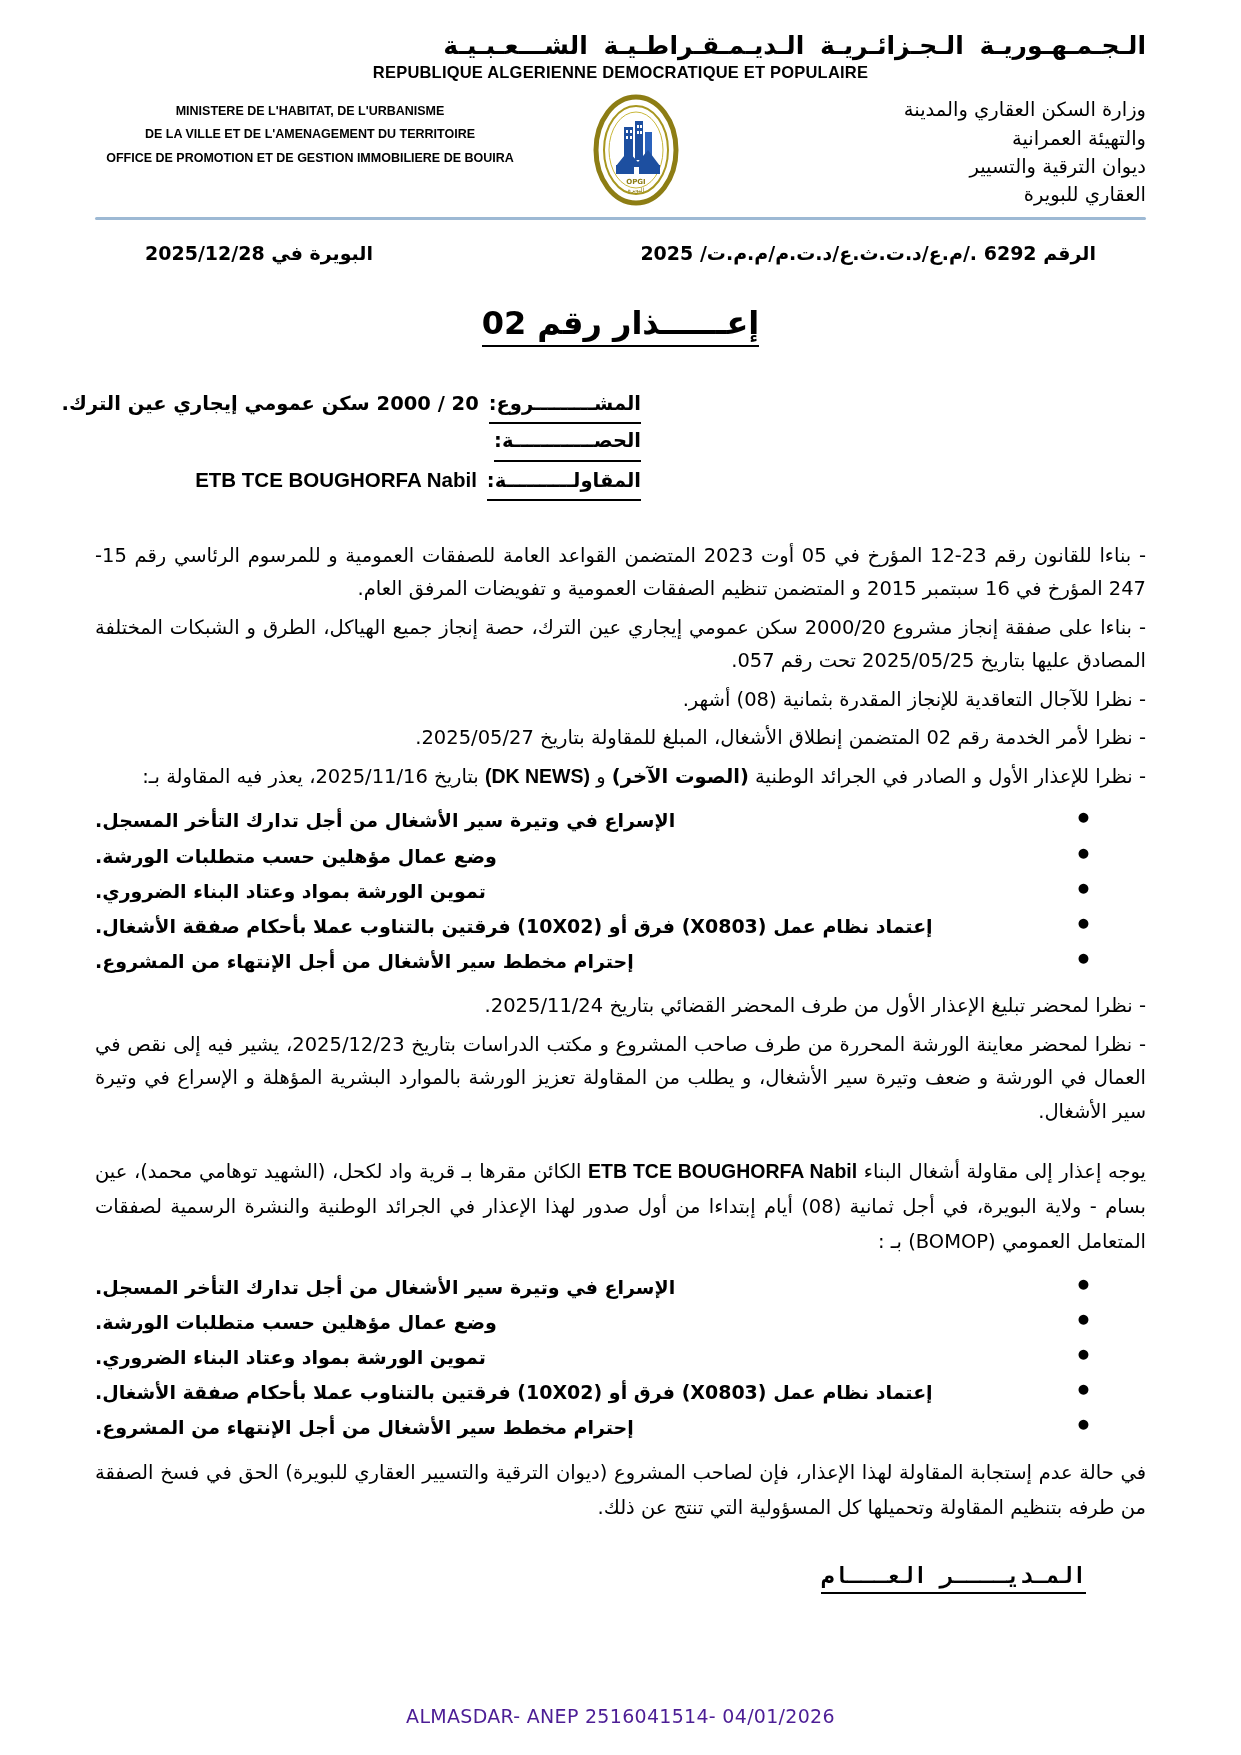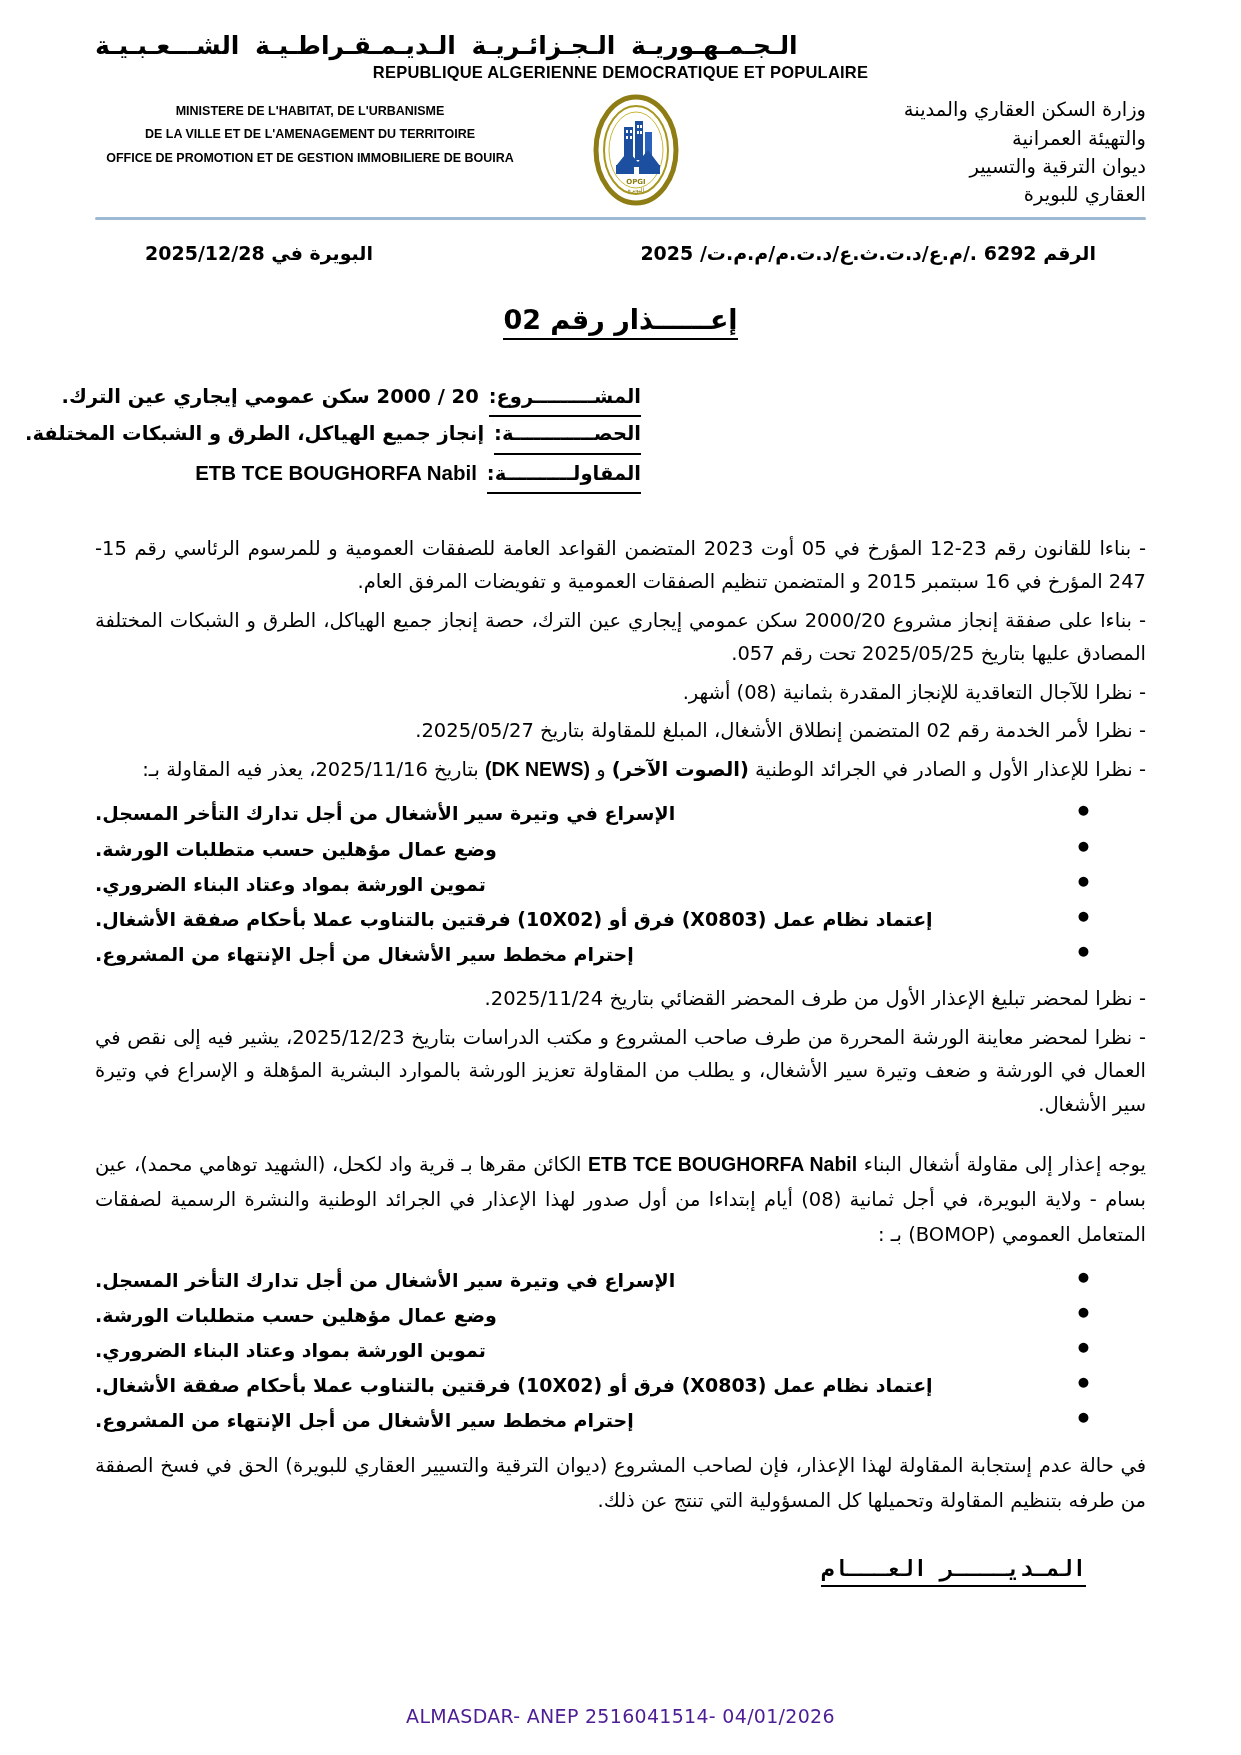--- a/index.html
+++ b/index.html
@@ -20,21 +20,21 @@
     position: absolute;
     inset: 0;
     padding: 0;
   }
 
   
   .header {
     padding: 30px 95px 0 95px;
   }
   .rep-ar {
-    text-align: left;
+    text-align: right;
     font-size: 25px;
     font-weight: bold;
     letter-spacing: 1px;
     word-spacing: 7px;
     font-family: "DejaVu Sans", sans-serif;
     line-height: 1.25;
   }
   .rep-fr {
     text-align: center;
     font-size: 16.5px;
@@ -102,21 +102,21 @@
     font-size: 19px;
     font-weight: bold;
     font-family: "DejaVu Sans", sans-serif;
     white-space: nowrap;
   }
 
   
   .doc-title {
     text-align: center;
     margin-top: 40px;
-    font-size: 27px;
+    font-size: 32px;
     font-weight: bold;
     font-family: "DejaVu Sans", sans-serif;
   }
   .doc-title span.u {
     border-bottom: 2.5px solid #000;
     padding-bottom: 3px;
   }
 
   
   .meta {
@@ -294,21 +294,20 @@
 
   <div class="meta">
 
     <div class="meta-row">
       <span class="meta-label">المشـــــــــروع:</span>
       <span class="meta-value">20 / 2000 سكن عمومي إيجاري عين الترك.</span>
     </div>
 
     <div class="meta-row">
       <span class="meta-label">الحصــــــــــــة:</span>
-      <span class="meta-value">إنجاز جميع الهياكل، الطرق و الشبكات المختلفة.</span>
     </div>
 
     <div class="meta-row">
       <span class="meta-label">المقاولــــــــــة:</span>
       <span class="meta-value lat">ETB TCE BOUGHORFA Nabil</span>
     </div>
 
   </div>
 
   <div class="body">

